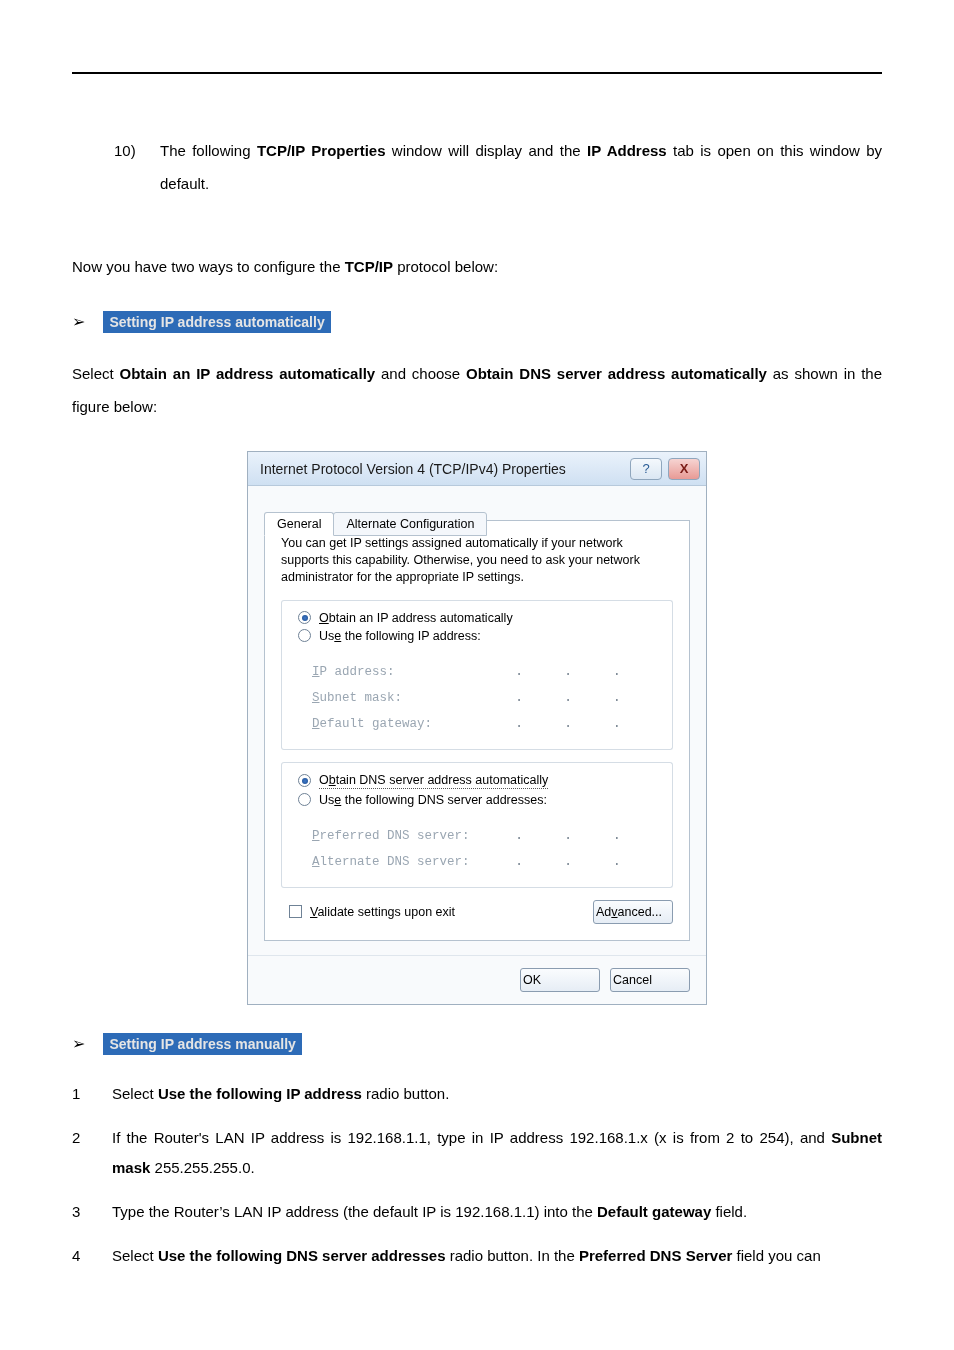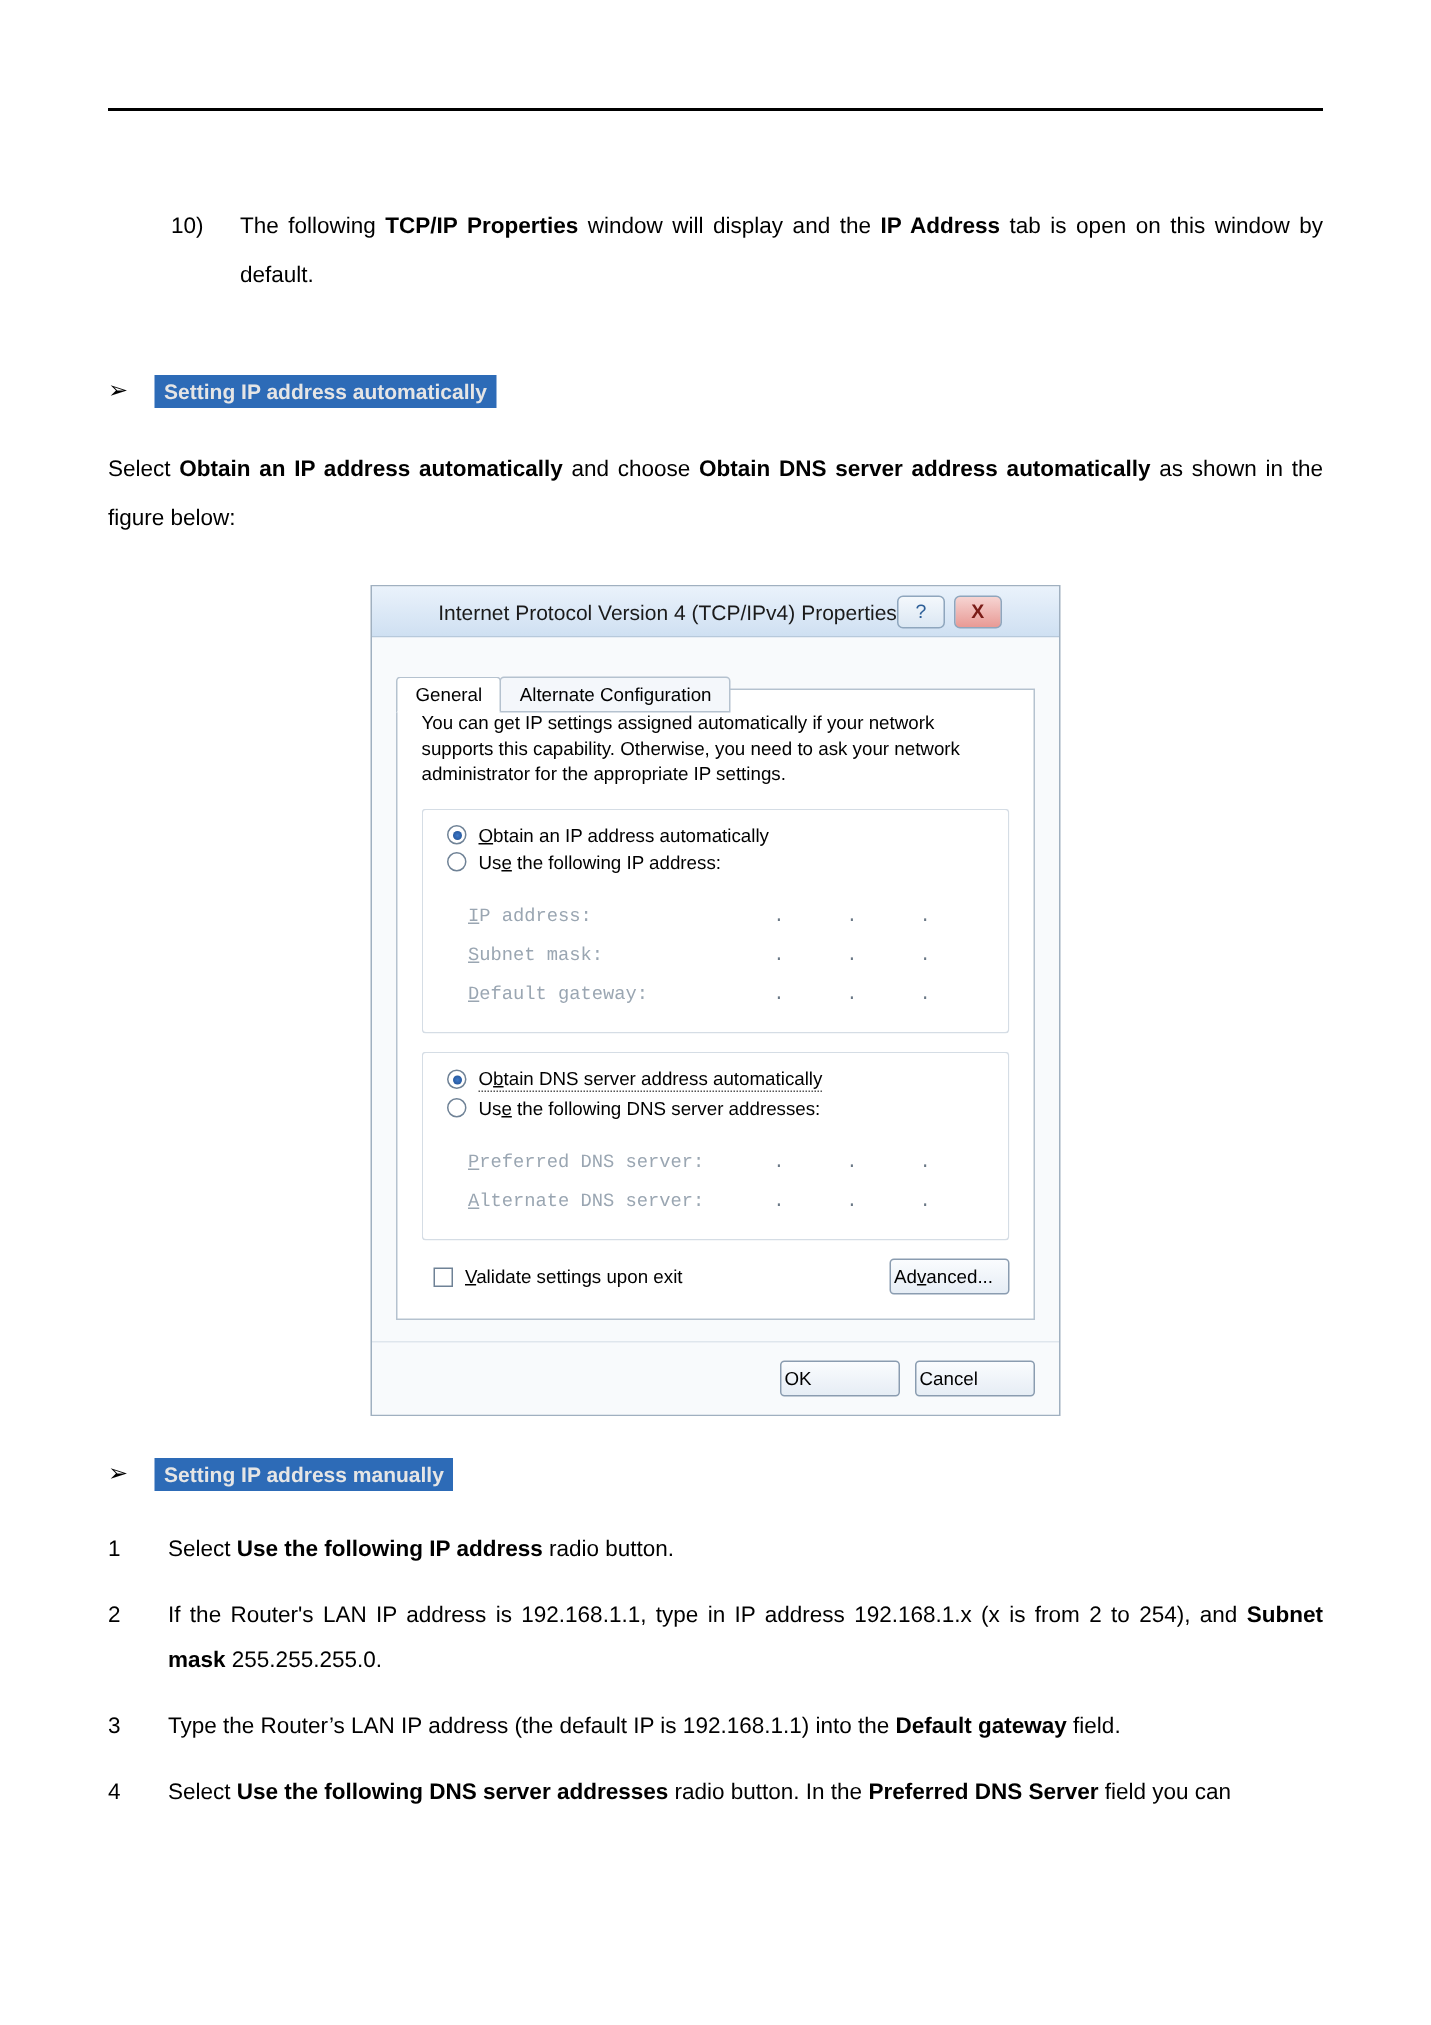--- a/index.html
+++ b/index.html
@@ -58,21 +58,21 @@
     width: 460px;
     margin: 12px auto 28px auto;
     border: 1px solid #a0b0c0;
     background: linear-gradient(#f6f9fc,#edf2f7);
     font-size: 12.5px;
     color: #000;
   }
   .titlebar {
     display: flex;
     align-items: center;
-    justify-content: center;
+    justify-content: space-between;
     height: 34px;
     padding: 0 6px 0 12px;
     background: linear-gradient(#eaf2fb,#cfe0f2);
     border-bottom: 1px solid #b7c9db;
   }
   .title-text {
     font-size: 14px;
     color: #1a1a1a;
   }
   .title-buttons { display: flex; gap: 6px; }
@@ -172,21 +172,21 @@
     font-size: 12px;
   }
   .dot { padding: 0 4px; }
 
   .row-flex {
     display: flex;
     justify-content: space-between;
     align-items: center;
     margin-top: 8px;
   }
-  .chk-row { display:flex; align-items:flex-end; gap:8px; margin-left:8px;}
+  .chk-row { display:flex; align-items:center; gap:8px; margin-left:8px;}
   .chk {
     width:13px;height:13px;border:1px solid #6f8296;background:#fff;
   }
   .btn {
     border: 1px solid #8a9cb0;
     background: linear-gradient(#fafcfe,#e6edf5);
     border-radius: 3px;
     padding: 4px 2px;
     font-size: 12.5px;
     min-width: 80px;
@@ -231,20 +231,25 @@
     <div class="step10-num">10)</div>
     <div class="para" style="margin-bottom:0;flex:1;">
       <span>The following</span>
       <span class="bold">TCP/IP Properties</span>
       <span>window will display and the</span>
       <span class="bold">IP Address</span>
       <span>tab is open on this window by default.</span>
     </div>
   </div>
 
+  <div class="para">
+    <span>Now you have two ways to configure the</span>
+    <span class="bold">TCP/IP</span>
+    <span>protocol below:</span>
+  </div>
 
   <div class="bullet-row">
     <span class="arrow-bullet">➢</span>
     <span class="hl">Setting IP address automatically</span>
   </div>
 
   <div class="para">
     <span>Select</span>
     <span class="bold">Obtain an IP address automatically</span>
     <span>and choose</span>

